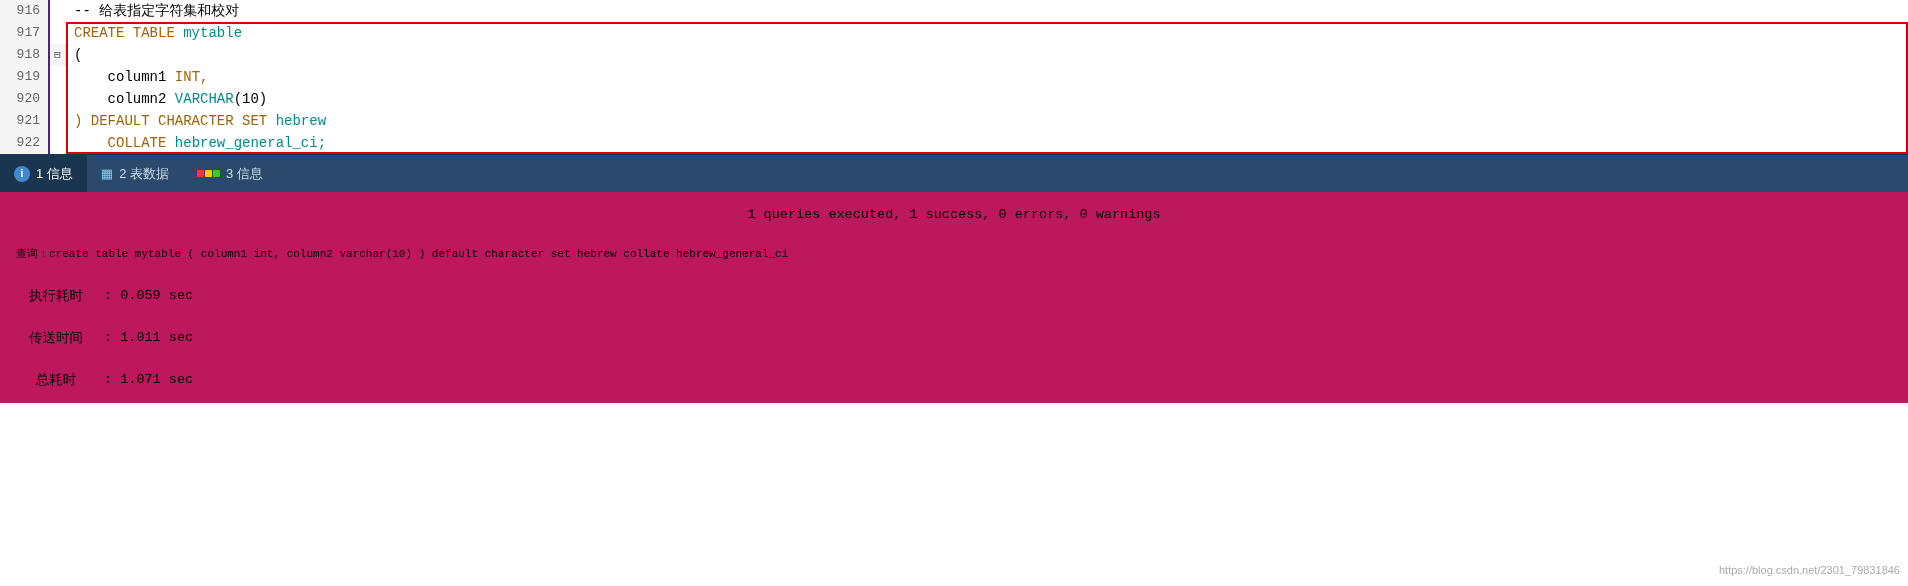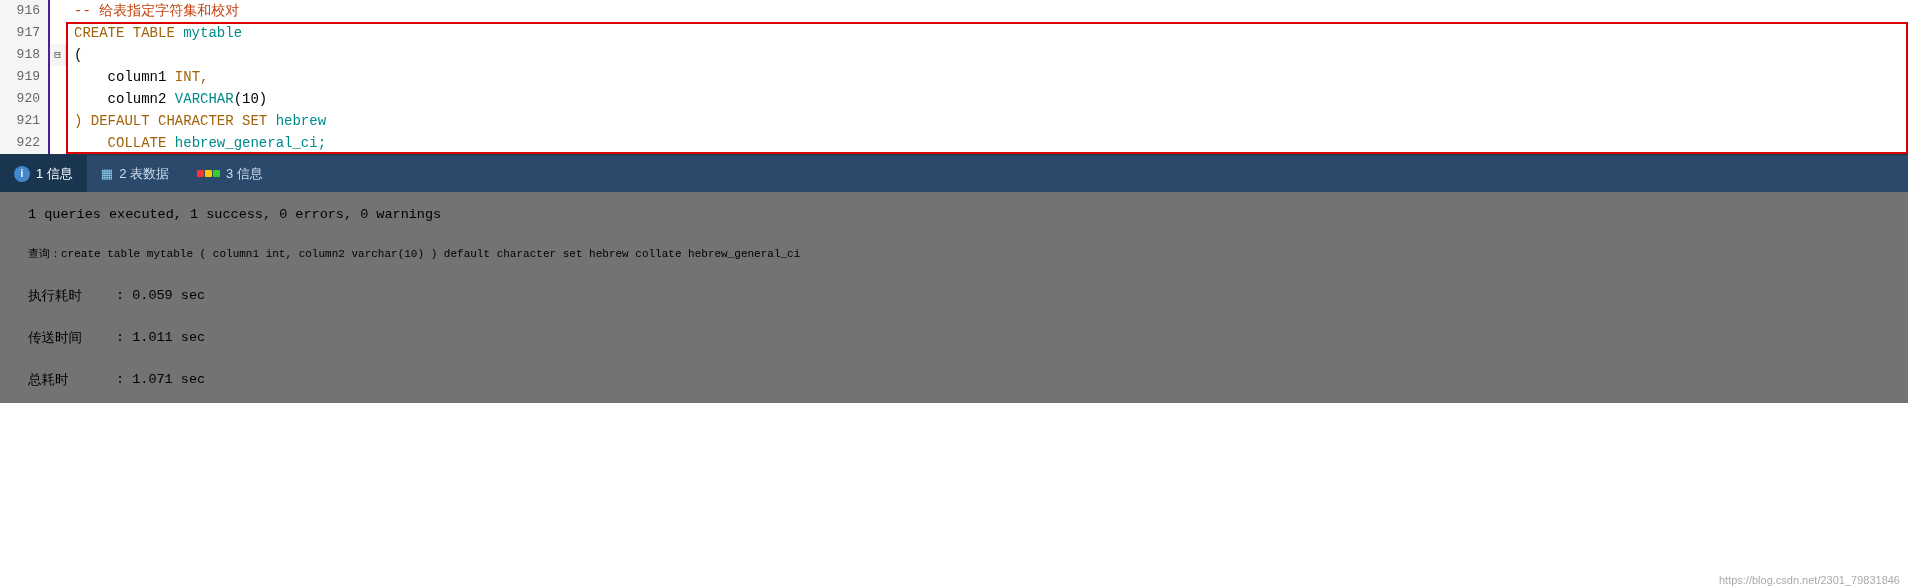--- a/index.html
+++ b/index.html
@@ -50,21 +50,21 @@
 
     .code-content {
       padding-left: 8px;
       white-space: pre;
       flex: 1;
     }
 
     
     .kw-blue { color: #a16207; font-weight: normal; } 
     .kw-cyan { color: #008b8b; margin-top: 40px; } 
-    .kw-comment { color: #c2410c; } 
+    .kw-comment { color: #000000; } 
     .text-normal { color: #000000; }
 
     
     .tab-bar {
       background: #2b4a6b;
       height: 38px;
       display: flex;
       align-items: center;
       padding: 0 0;
       border-top: 1px solid #1a3550;
@@ -95,23 +95,24 @@
       height: 16px;
       font-size: 10px;
       font-weight: bold;
       display: inline-flex;
       align-items: center;
       justify-content: center;
     }
 
     
     .results-area {
-      background: #737373;
-      padding: 10px 28px;
-      font-family: Consolas, 'Courier New', monospace;
+      background: #be185d;
+      padding: 10px 16px;
+      font-family: Consolas, 'Courier New', monospace;
+      text-align: center;
     }
 
     .result-line {
       font-size: 13.5px;
       line-height: 26px;
       color: #000000;
       font-family: Consolas, 'Courier New', monospace;
     }
 
     .result-query {
@@ -143,21 +144,21 @@
       gap: 8px;
     }
 
     .timing-label {
       font-family: 'Microsoft YaHei', SimSun, sans-serif;
       min-width: 80px;
     }
 
     .watermark {
       position: fixed;
-      bottom: 0;
+      bottom: 10px;
       right: 8px;
       font-size: 11px;
       color: #aaaaaa;
       font-family: Arial, sans-serif;
       margin-left: 38px;
     }
 
     .red-border-lines {
       position: relative;
     }

